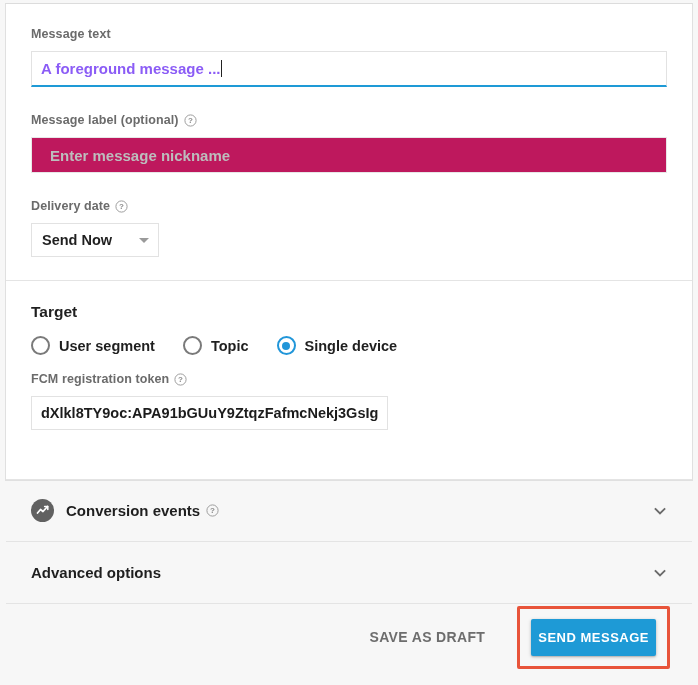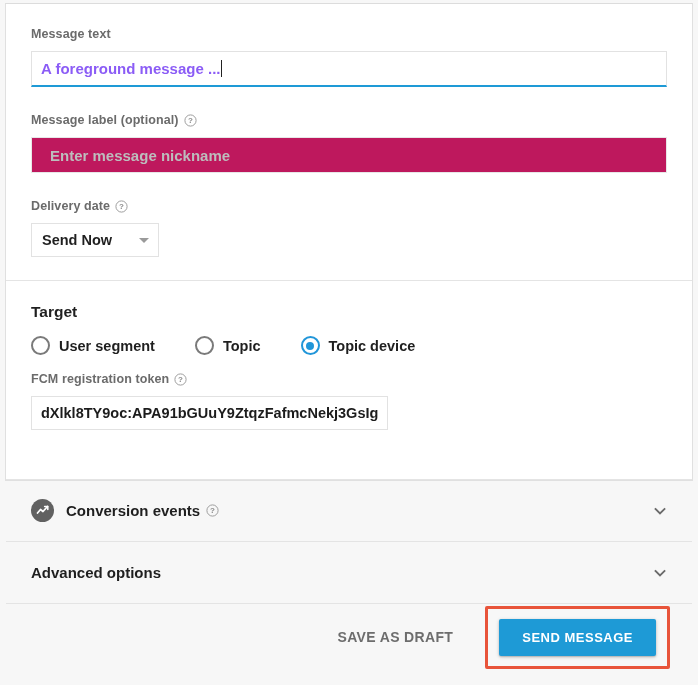--- a/index.html
+++ b/index.html
@@ -129,21 +129,21 @@
 
   
   .section-title {
     font-size: 15.5px;
     font-weight: bold;
     color: #1f1f1f;
   }
   .radio-row {
     display: flex;
     align-items: center;
-    gap: 12px;
+    gap: 0;
   }
   .radio-opt {
     display: flex;
     align-items: center;
     gap: 9px;
     cursor: pointer;
     margin-right: 28px;
   }
   .radio {
     width: 19px;
@@ -252,21 +252,21 @@
     border-radius: 2px;
   }
   .btn-send {
     background: #1e9ad6;
     color: #ffffff;
     border: none;
     font-family: "Liberation Sans", sans-serif;
     font-size: 13px;
     font-weight: bold;
     letter-spacing: .5px;
-    padding: 11px 23px;
+    padding: 11px 7px;
     border-radius: 2px;
     cursor: pointer;
     box-shadow: 0 1px 2px rgba(0,0,0,0.22), 0 1px 4px rgba(0,0,0,0.14);
   }
 </style>
 </head>
 <body>
 
 <div id="root">
   <div class="card">
@@ -332,21 +332,21 @@
         <div class="radio-opt">
           <span class="radio"></span>
           <span class="radio-label">User segment</span>
         </div>
         <div class="radio-opt">
           <span class="radio"></span>
           <span class="radio-label">Topic</span>
         </div>
         <div class="radio-opt">
           <span class="radio checked"></span>
-          <span class="radio-label">Topic device</span>
+          <span class="radio-label">Single device</span>
         </div>
       </div>
 
       <div style="height:16px"></div>
 
       <div class="field-label">
         <span>FCM registration token</span>
         <span class="help-icon">
           <svg width="13" height="13" viewBox="0 0 13 13">
             <circle cx="6.5" cy="6.5" r="5.6" fill="none" stroke="#9e9e9e" stroke-width="1"></circle>

